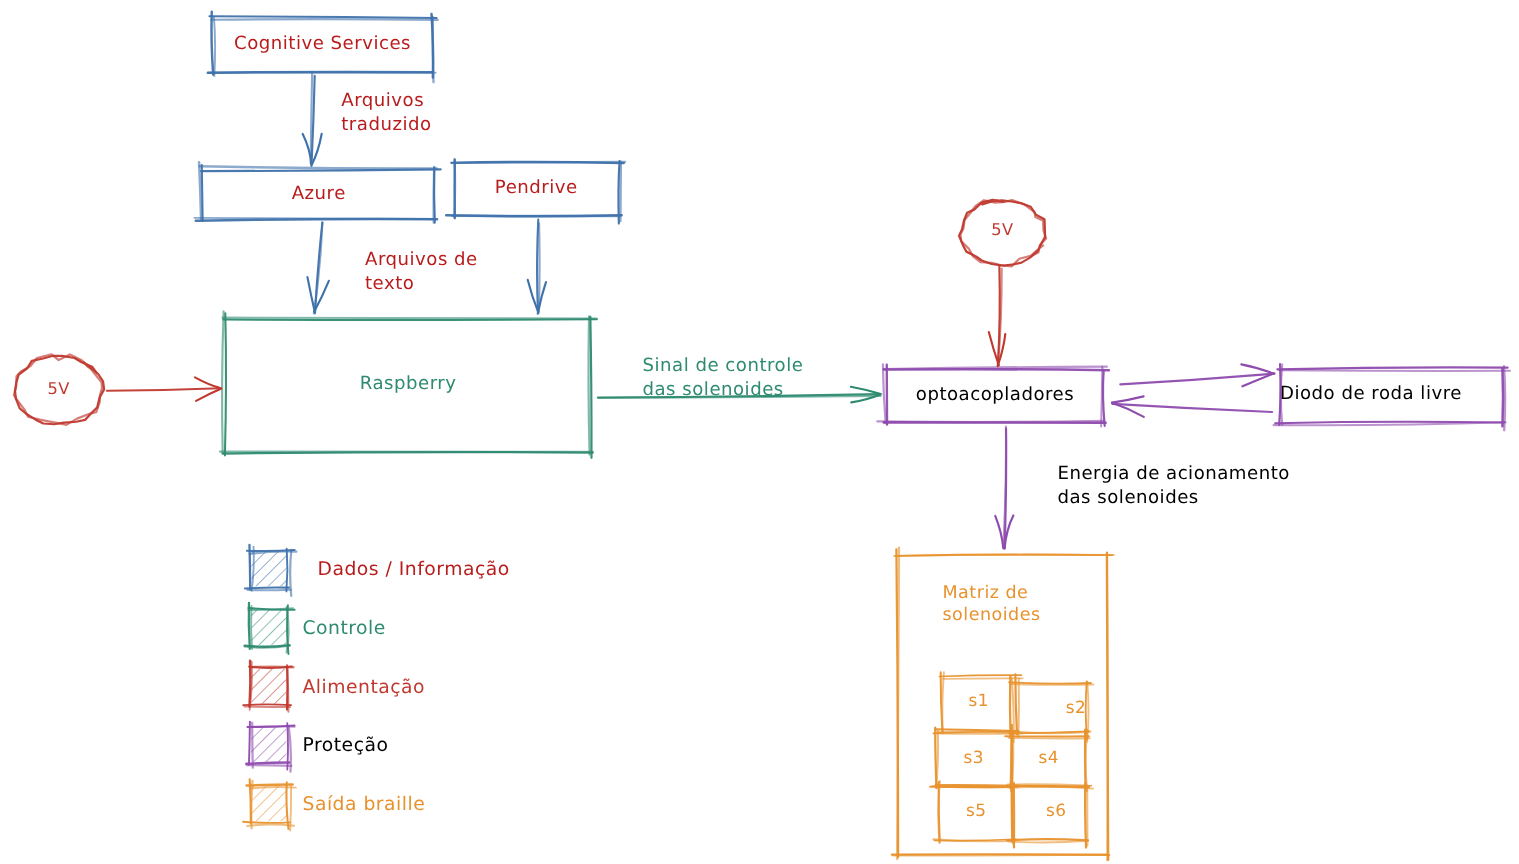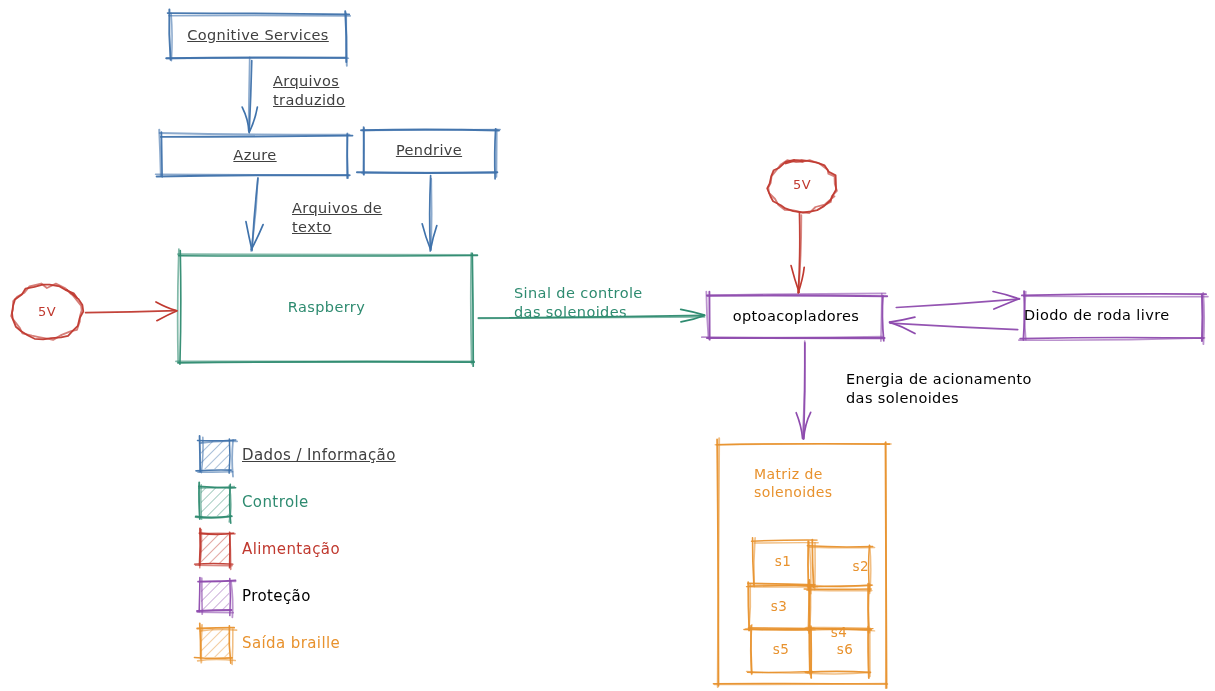--- a/index.html
+++ b/index.html
@@ -16,21 +16,21 @@
     line-height:1.28;
     pointer-events:none;
     letter-spacing:0.4px;
   }
   .node-lbl{font-size:14.5px;}
   .edge-lbl{font-size:14.5px;}
   .legend-lbl{font-size:15px;}
   .cell-lbl{font-size:13.5px;}
   .matrix-title{font-size:14px;text-align:center;}
   .v5{font-size:13px;}
-  .c-blue{color:#404040;text-decoration:underline;}
+  .c-blue{color:#b91c1c;}
   .c-green{color:#2e8b70;}
   .c-red{color:#c0392f;}
   .c-purple{color:#000000;}
   .c-orange{color:#e8922e;}
 </style>
 </head>
 <body>
 
 <svg id="canvas" viewBox="0 0 1215 691" xmlns="http://www.w3.org/2000/svg">
   <defs>
@@ -305,29 +305,29 @@
     <div class="lbl node-lbl c-green" style="width: 293px; text-align: center; left: 180px; top: 298px;">Raspberry</div>
     <div class="lbl v5 c-red" style="width: 70px; text-align: center; left: 12px; top: 303.5px;">5V</div>
     <div class="lbl v5 c-red" style="width: 68px; text-align: center; left: 768px; top: 177px;">5V</div>
     <div class="lbl node-lbl c-purple" style="width: 174px; text-align: center; left: 709px; top: 306.5px;">optoacopladores</div>
     <div class="lbl node-lbl c-purple" style="width: 178px; text-align: left; left: 1024px; top: 306px;">Diodo de roda livre</div>
     <div class="lbl matrix-title c-orange" style="width: 168px; text-align: left; left: 718px; top: 466px; padding-left: 36px;">Matriz de
 solenoides</div>
     <div class="lbl cell-lbl c-orange" style="left: 753px; width: 60px; text-align: center; top: 552.5px;">s1</div>
     <div class="lbl cell-lbl c-orange" style="left: 809px; width: 60px; text-align: right; top: 557.5px;">s2</div>
     <div class="lbl cell-lbl c-orange" style="left: 749px; width: 60px; text-align: center; top: 597.5px;">s3</div>
-    <div class="lbl cell-lbl c-orange" style="left: 809px; width: 60px; text-align: center; top: 597.5px; margin-top: 26px;">s4</div>
+    <div class="lbl cell-lbl c-orange" style="left: 809px; width: 60px; text-align: center; top: 597.5px;">s4</div>
     <div class="lbl cell-lbl c-orange" style="left: 751px; width: 60px; text-align: center; top: 640.5px;">s5</div>
     <div class="lbl cell-lbl c-orange" style="left: 809px; width: 72px; text-align: center; top: 640.5px;">s6</div>
     <div class="lbl edge-lbl c-blue" style="left: 273px; top: 72px;">Arquivos
 traduzido</div>
     <div class="lbl edge-lbl c-blue" style="left: 292px; top: 199px;">Arquivos de
 texto</div>
     <div class="lbl edge-lbl c-green" style="left: 514px; top: 284px;">Sinal de controle
 das solenoides</div>
     <div class="lbl edge-lbl c-purple" style="left: 846px; top: 370px;">Energia de acionamento
 das solenoides</div>
-    <div class="lbl legend-lbl c-blue" style="left: 242px; top: 446px;">Dados / Informação</div>
+    <div class="lbl legend-lbl c-blue" style="left: 254px; top: 446px;">Dados / Informação</div>
     <div class="lbl legend-lbl c-green" style="left: 242px; top: 493px;">Controle</div>
     <div class="lbl legend-lbl c-red" style="left: 242px; top: 540px;">Alimentação</div>
     <div class="lbl legend-lbl c-purple" style="left: 242px; top: 587px;">Proteção</div>
     <div class="lbl legend-lbl c-orange" style="left: 242px; top: 634px;">Saída braille</div>
   </div>
 
 </body></html>

